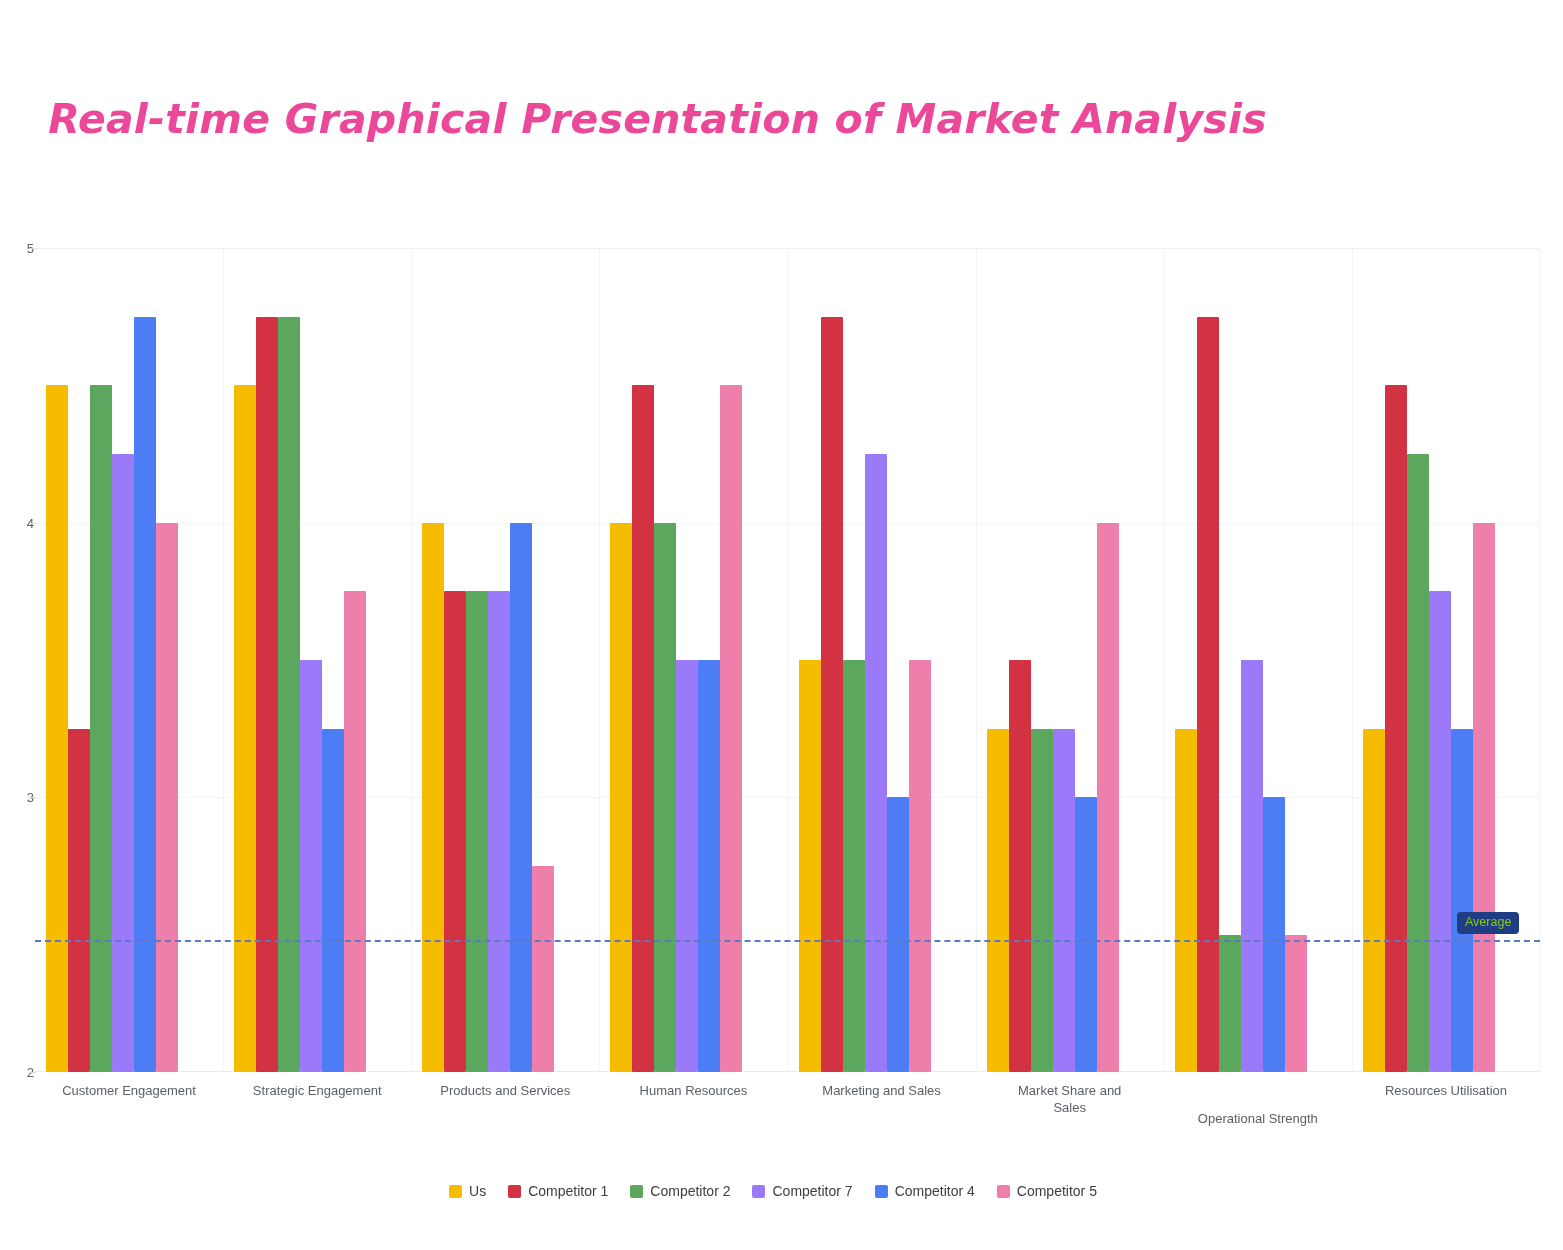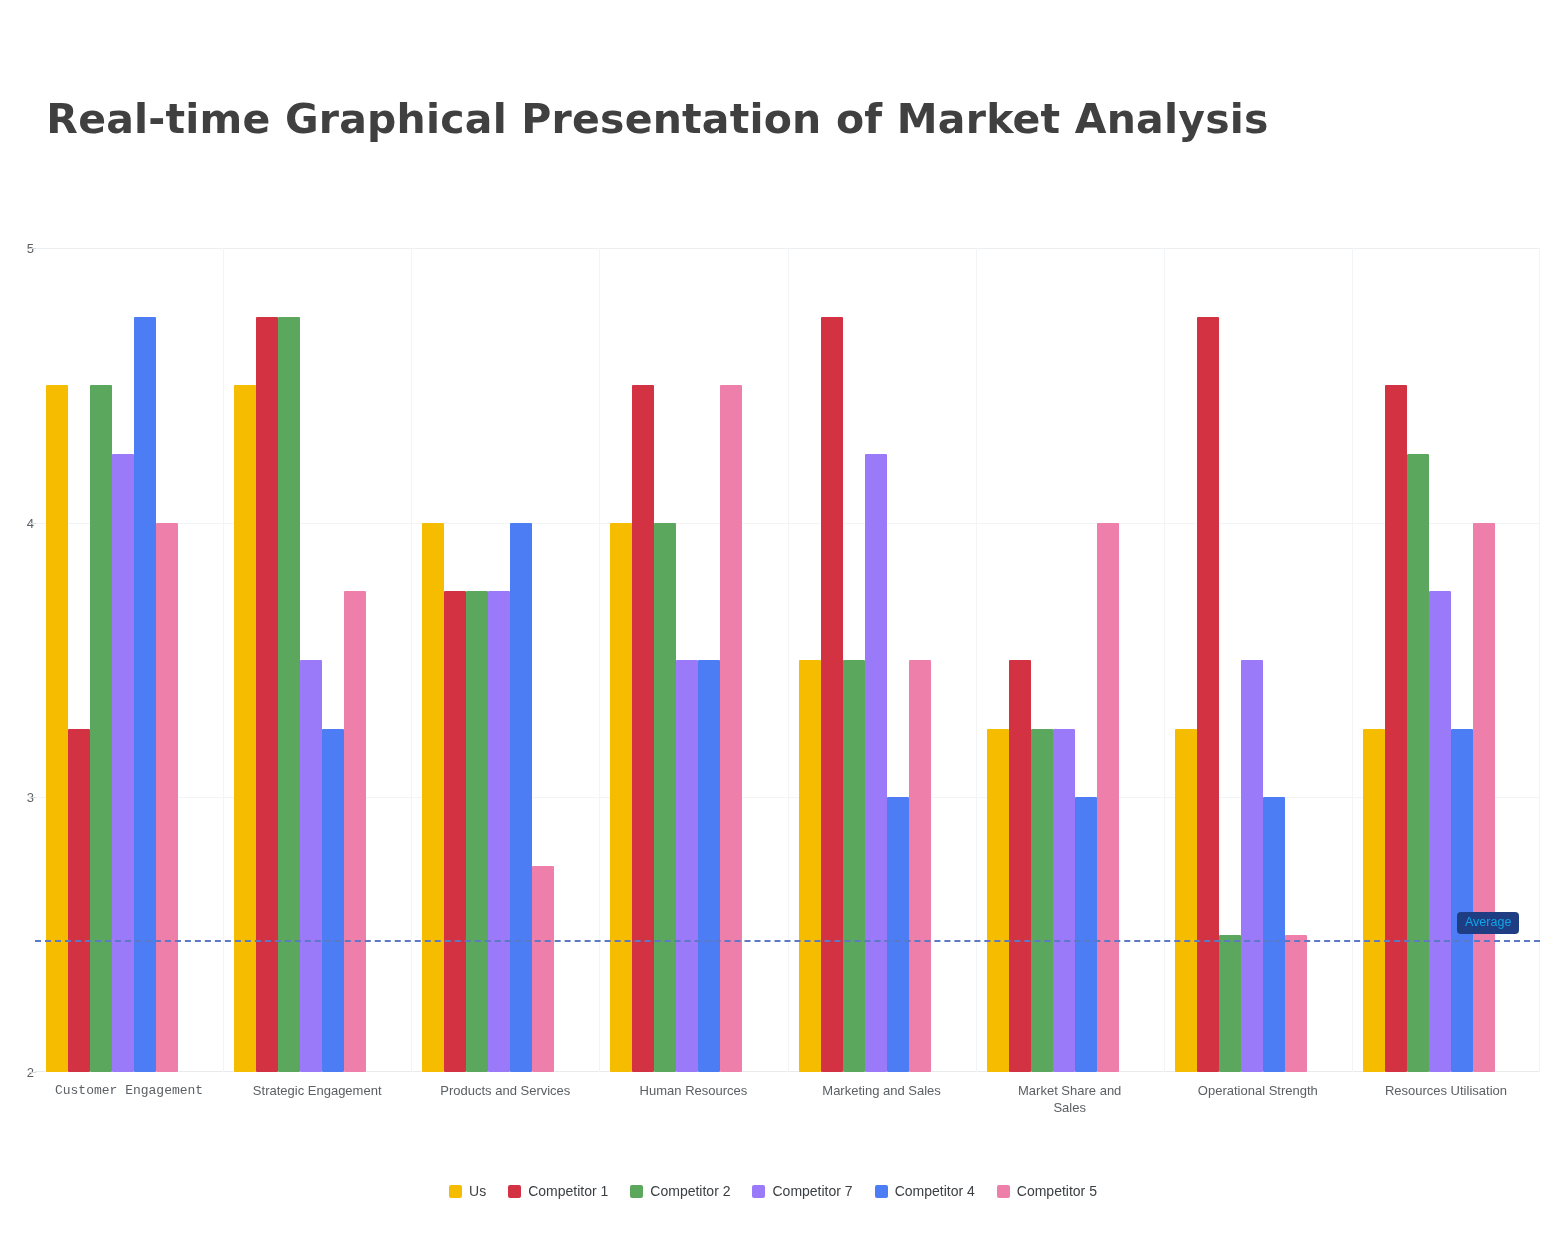--- a/index.html
+++ b/index.html
@@ -25,22 +25,23 @@
   
   .chart-title {
     position: absolute;
     left: 0;
     top: 95px;
     width: 1315px;
     text-align: center;
     font-family: "DejaVu Sans", sans-serif;
     font-size: 41px;
     font-weight: 700;
+    font-style: italic;
     letter-spacing: 0.2px;
-    color: #404040;
+    color: #ec4899;
     white-space: nowrap;
   }
 
   
   .plot-area {
     position: absolute;
     left: 35px;
     top: 248px;
     width: 1505px;
     height: 824px;
@@ -110,21 +111,21 @@
   .average-line {
     position: absolute;
     left: 0;
     width: 100%;
     height: 0;
     border-top: 2px dashed #5b79c4;
   }
   .average-badge {
     position: absolute;
     background: #1f3d82;
-    color: #0ea5e9;
+    color: #84cc16;
     font-size: 12.5px;
     padding: 4px 8px 5px 8px;
     border-radius: 4px;
     white-space: nowrap;
     line-height: 1;
   }
 
   
   .x-labels {
     position: absolute;
@@ -254,27 +255,27 @@
         <div class="bar" title="Competitor 2: 4.25" style="left: 55.0625px; height: 618px; background: rgb(92, 167, 94);"></div>
         <div class="bar" title="Competitor 3: 3.75" style="left: 77.0625px; height: 480.667px; background: rgb(155, 122, 250);"></div>
         <div class="bar" title="Competitor 4: 3.25" style="left: 99.0625px; height: 343.333px; background: rgb(76, 125, 245);"></div>
         <div class="bar" title="Competitor 5: 4" style="left: 121.062px; height: 549.333px; background: rgb(238, 127, 170);"></div>
       </div>
       <div class="average-line" style="top: 692.16px; border-top-color: rgb(91, 121, 196);"></div>
       <div class="average-badge" style="top: 664.16px; left: 1422px;">Average</div>
     </div>
 
   <div class="x-labels" id="x-labels">
-      <div class="x-label" style="left: 0px; width: 188.125px; font-family: Liberation Mono, monospace;">Customer Engagement</div>
+      <div class="x-label" style="left: 0px; width: 188.125px;">Customer Engagement</div>
       <div class="x-label" style="left: 188.125px; width: 188.125px;">Strategic Engagement</div>
       <div class="x-label" style="left: 376.25px; width: 188.125px;">Products and Services</div>
       <div class="x-label" style="left: 564.375px; width: 188.125px;">Human Resources</div>
       <div class="x-label" style="left: 752.5px; width: 188.125px;">Marketing and Sales</div>
       <div class="x-label" style="left: 970.625px; width: 128.125px; padding-left: 0px;">Market Share and Sales</div>
-      <div class="x-label" style="left: 1128.75px; width: 188.125px;">Operational Strength</div>
+      <div class="x-label" style="left: 1128.75px; width: 188.125px; margin-top: 28px;">Operational Strength</div>
       <div class="x-label" style="left: 1316.88px; width: 188.125px;">Resources Utilisation</div>
     </div>
 
   <div class="legend" id="legend">
       <div class="legend-item">
         <span class="legend-swatch" style="background: rgb(245, 188, 0);"></span>
         <span class="legend-label">Us</span>
       </div>
       <div class="legend-item">
         <span class="legend-swatch" style="background: rgb(210, 50, 65);"></span>

